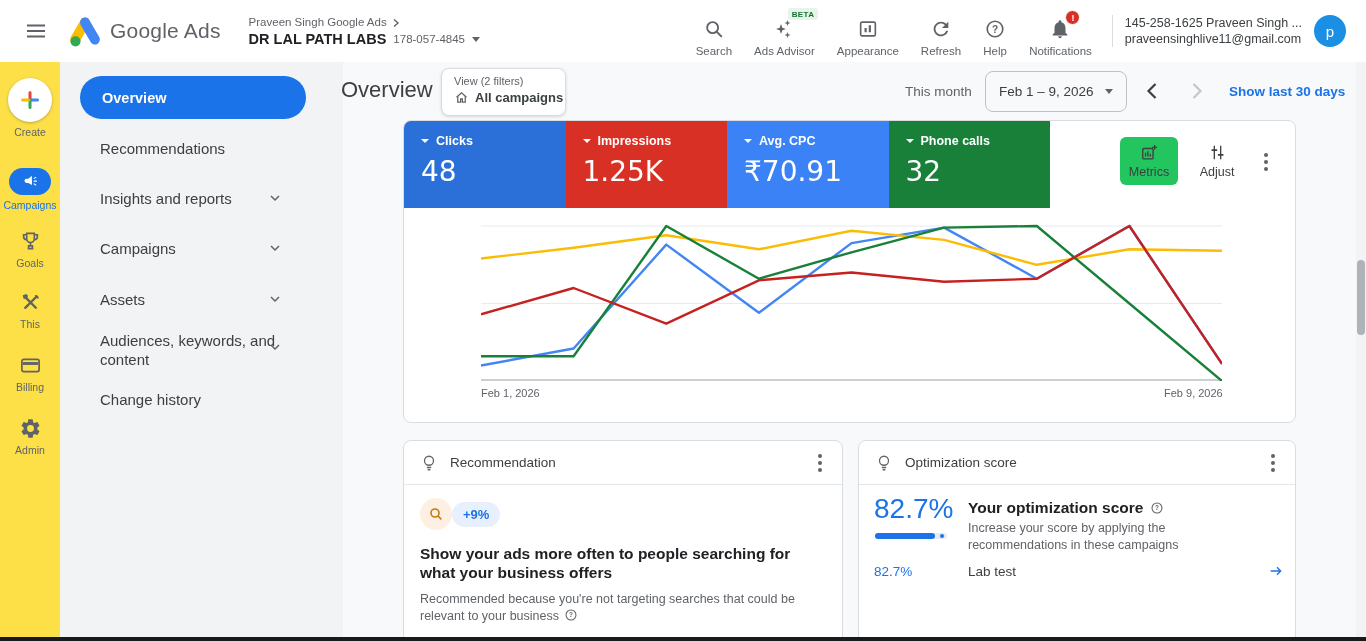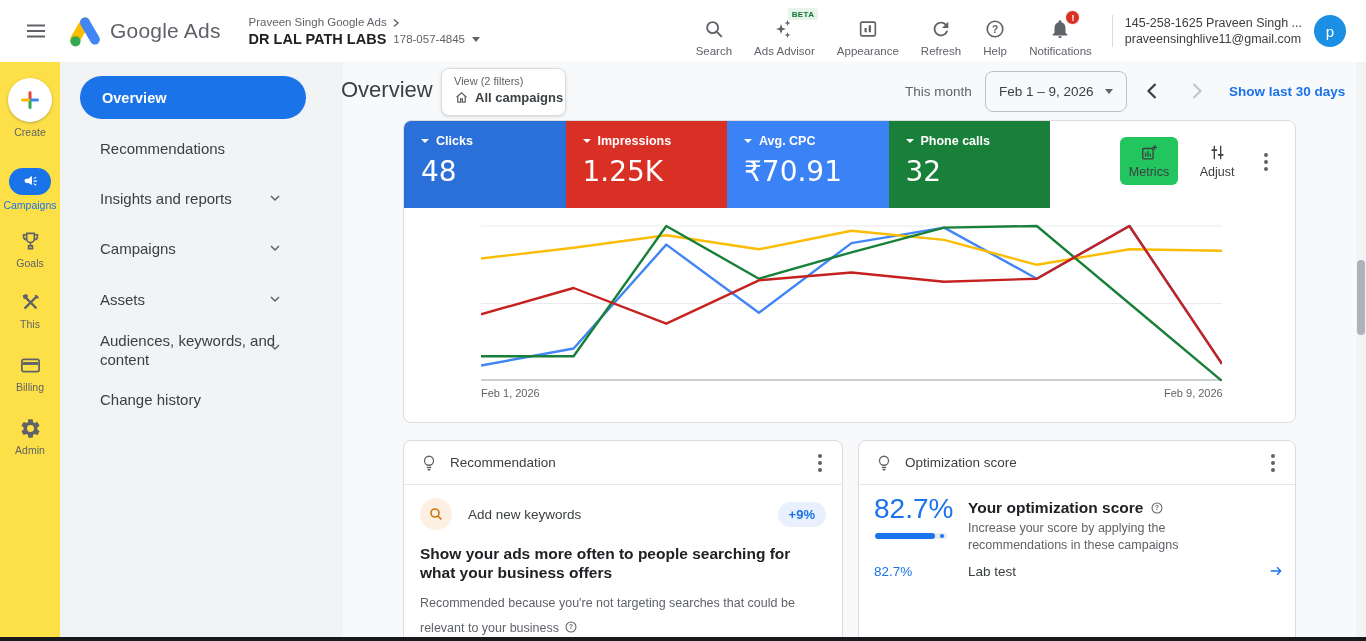--- a/index.html
+++ b/index.html
@@ -73,21 +73,21 @@
   
   .rec-card { left:403px; top:440px; width:440px; height:240px; }
   .opt-card { left:858px; top:440px; width:438px; height:240px; }
   .card-head { height:44px; display:flex; align-items:center; padding:0 16px; border-bottom:1px solid #e4e7ea; }
   .card-title { font-size:13.5px; color:#3c4043; margin-left:12px; flex:1; }
   .rec-row { display:flex; align-items:center; padding:13px 16px 0 16px; }
   .rec-ic-circle { width:32px; height:32px; border-radius:50%; background:#fdf0e3; display:flex; align-items:center; justify-content:center; }
   .rec-item-title { font-size:13.5px; color:#3c4043; margin-left:16px; flex:1; }
   .uplift-pill { background:#e8f0fe; color:#1a73e8; font-size:13px; font-weight:600; padding:5px 11px; border-radius:14px; }
   .rec-headline { font-size:15.5px; font-weight:600; color:#202124; line-height:19px; margin:14px 40px 0 16px; }
-  .rec-desc { font-size:12.5px; color:#5f6368; line-height:25px; margin:9px 24px 0 16px; }
+  .rec-desc { font-size:12.5px; color:#5f6368; line-height:17px; margin:9px 24px 0 16px; }
   .help-inline { display:inline-block; vertical-align:-2px; margin-left:2px; }
   .rec-actions { display:flex; align-items:center; margin:13px 0 0 16px; }
   .apply-btn { background:#1a73e8; color:#fff; font-size:13px; font-weight:600; border:none; border-radius:4px; width:66px; height:30px; cursor:pointer; }
 
   .opt-score-big { position:absolute; left:15px; top:52px; font-size:28px; color:#1a73e8; }
   .opt-bar { position:absolute; left:16px; top:92px; width:72px; height:6px; border-radius:3px; background:#e8eaed; }
   .opt-bar-fill { height:6px; border-radius:3px; background:#1a73e8; }
   .opt-bar-dot { position:absolute; top:1px; width:4px; height:4px; border-radius:50%; background:#1a73e8; }
   .opt-headline { position:absolute; left:109px; top:58px; font-size:15.5px; font-weight:600; color:#202124; }
   .opt-desc { position:absolute; left:109px; top:79px; width:300px; font-size:12.5px; color:#5f6368; line-height:17px; }
@@ -387,21 +387,20 @@
         <i></i>
       </div>
   </div>
   <div class="rec-row">
     <div class="rec-ic-circle">
       <svg width="16" height="16" viewBox="0 0 24 24" fill="none" stroke="#c9770e" stroke-width="2.4">
           <circle cx="10.5" cy="10.5" r="6"></circle>
           <path d="M15 15l5 5"></path>
         </svg>
     </div>
-    <span class="rec-item-title">Add new keywords</span>
     <span class="uplift-pill">+9%</span>
   </div>
   <div class="rec-headline">Show your ads more often to people searching for what your business offers</div>
   <div class="rec-desc">
     <span>Recommended because you're not targeting searches that could be relevant to your business</span>
     <span class="help-inline">
       <svg width="14" height="14" viewBox="0 0 24 24">
           <circle cx="12" cy="12" r="8.5" fill="none" stroke="#5f6368" stroke-width="1.8"></circle>
           <text x="12" y="16" text-anchor="middle" font-size="11" font-weight="bold" fill="#5f6368">?</text>
         </svg>

